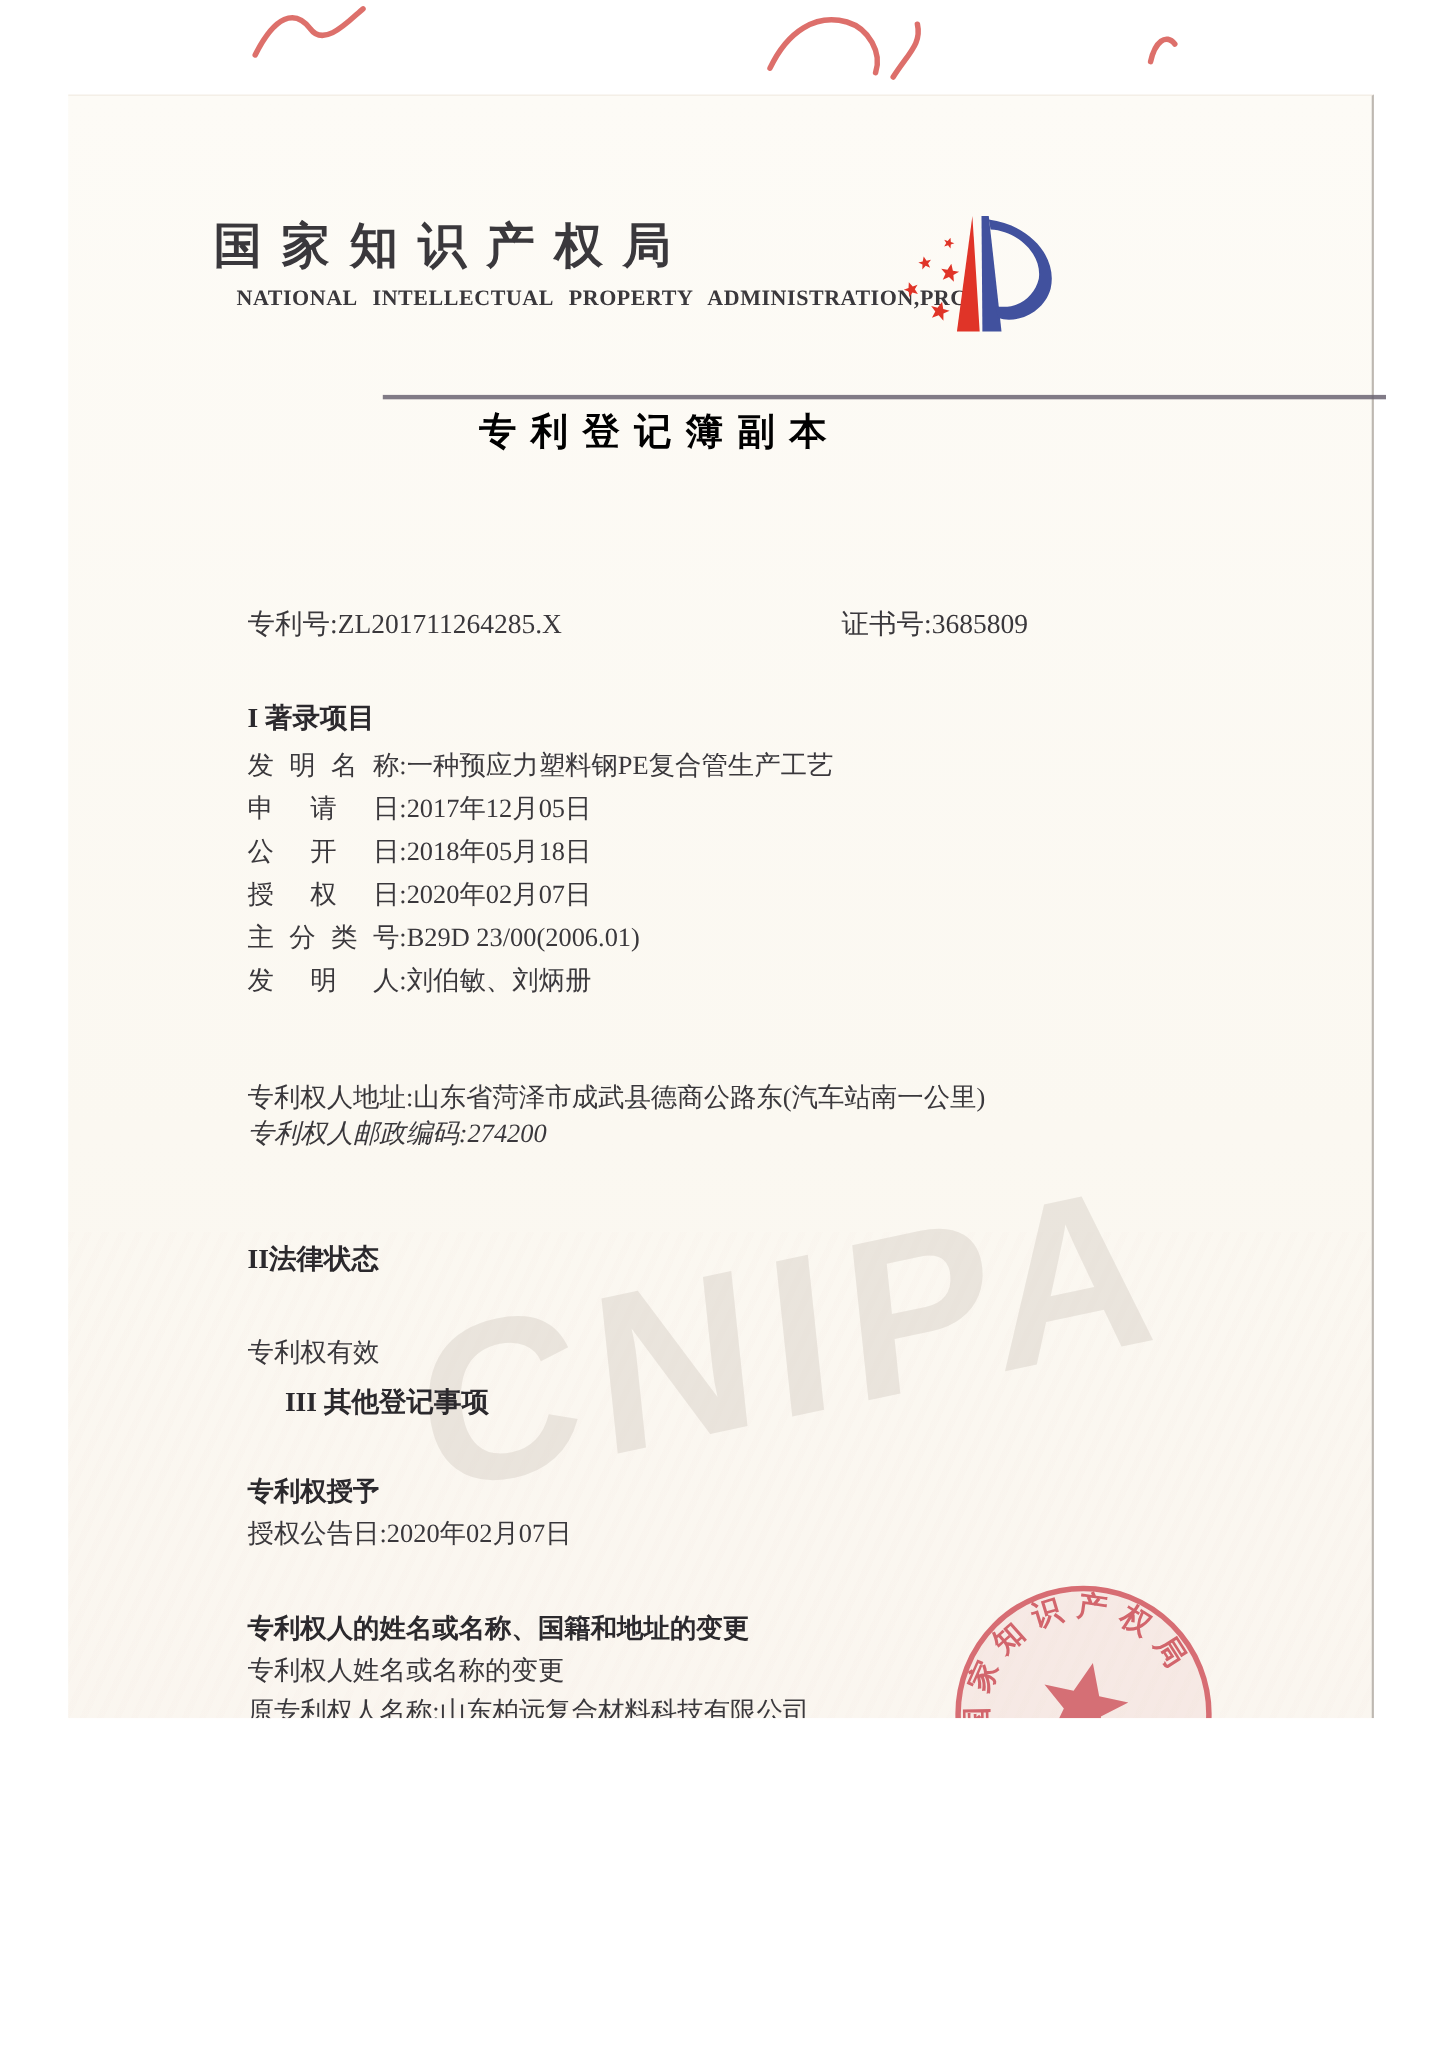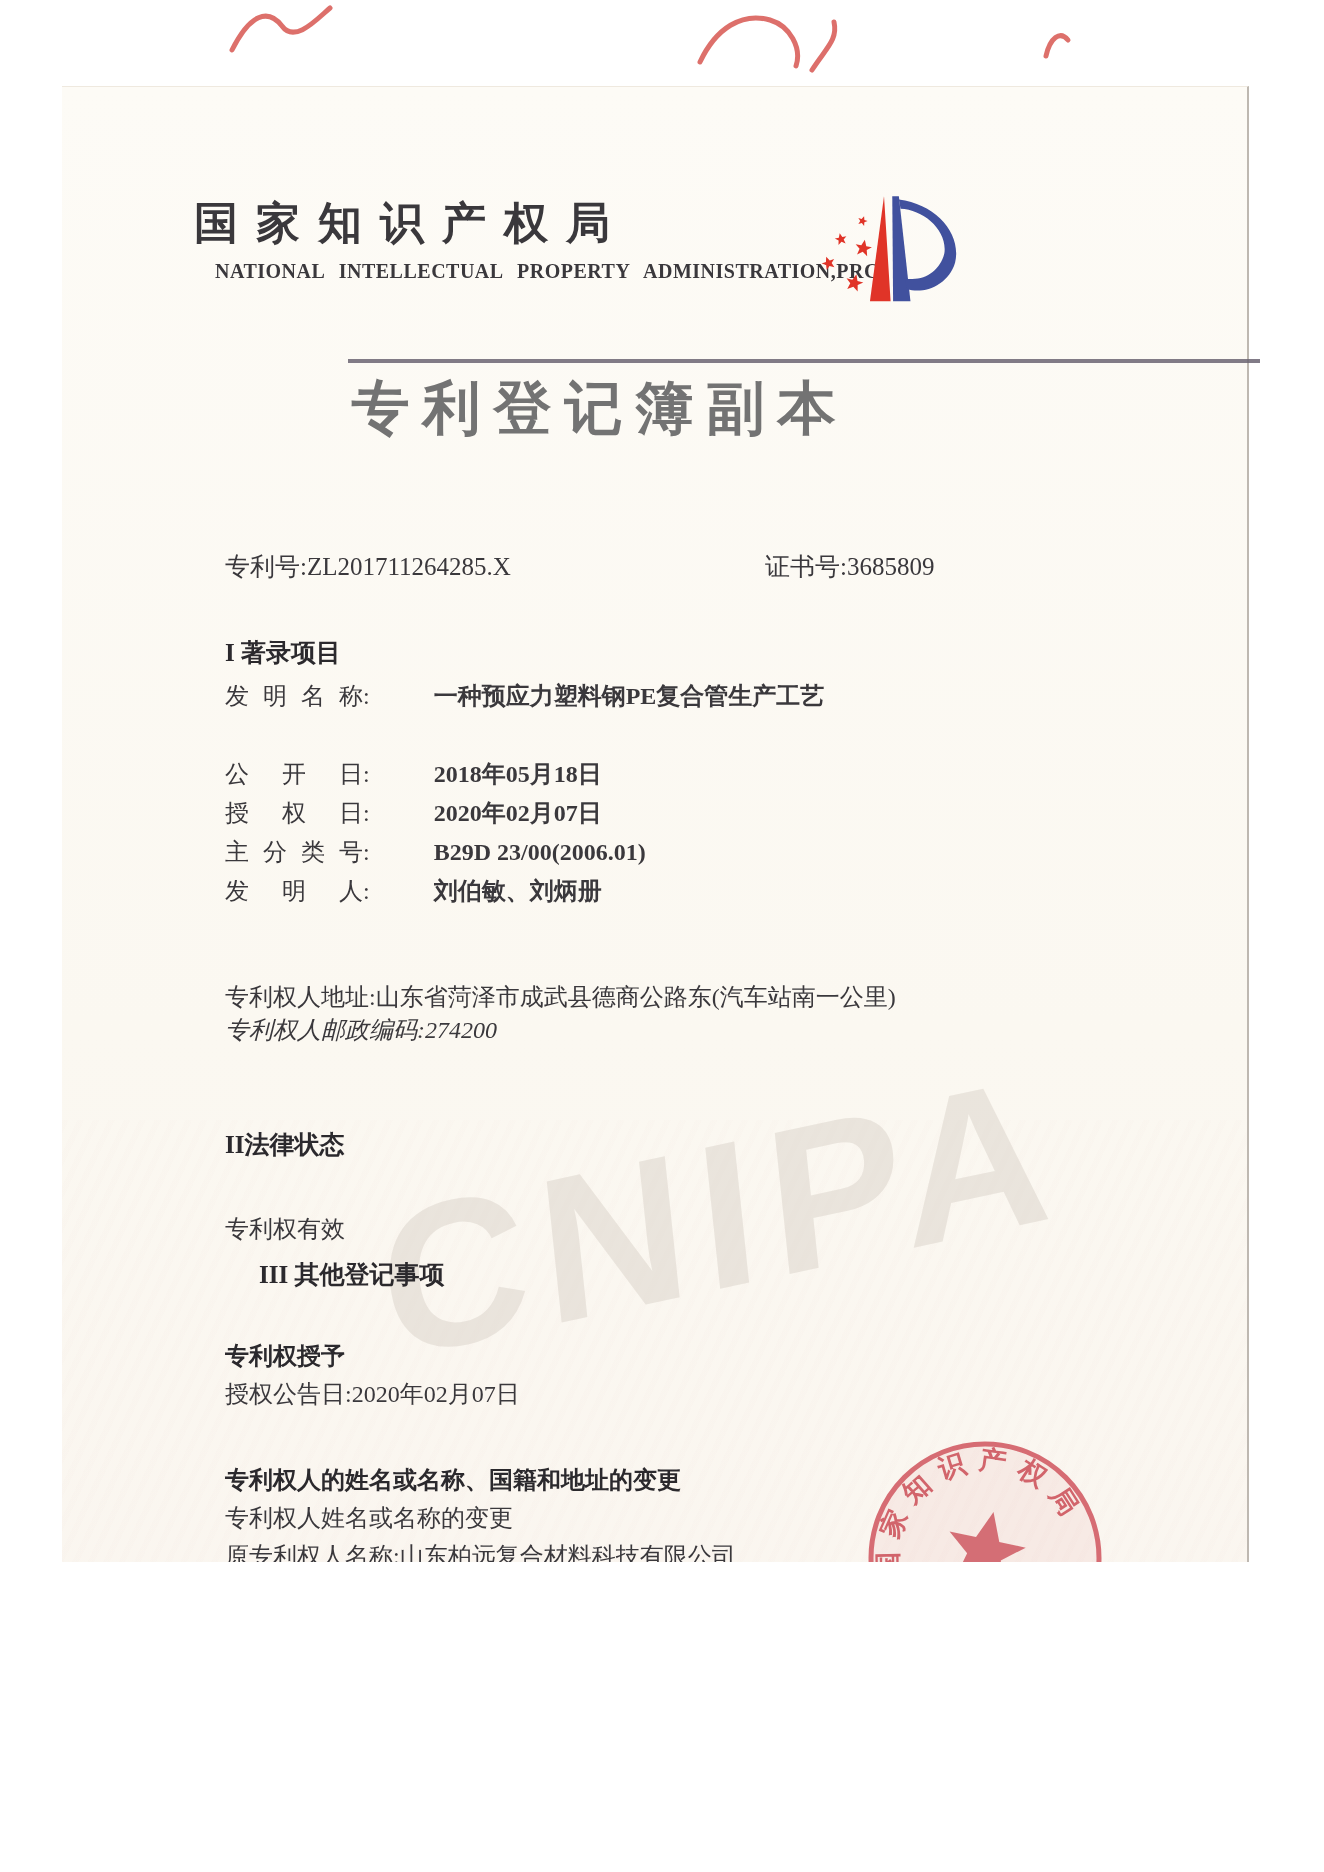--- a/index.html
+++ b/index.html
@@ -11,29 +11,29 @@
          border-right:2px solid #beb8b1;border-top:1px solid #efe9df;}
   .paper-texture{position:absolute;left:62px;top:1120px;width:1185px;height:678px;opacity:.35;
          background:repeating-linear-gradient(115deg,rgba(228,200,196,.10) 0 6px,rgba(255,255,255,0) 6px 14px);}
   .abs{position:absolute;}
   
   .agency-cn{left:194px;top:194px;font-size:44px;font-weight:600;letter-spacing:18px;color:#3a383c;}
   .agency-en{left:177px;top:260px;font-size:20px;font-weight:700;letter-spacing:.5px;word-spacing:9px;color:#3a383c;margin-left:38px;}
   .logo{left:798px;top:148px;}
   
   .scan-line{left:348px;top:359px;width:912px;height:4px;background:#6b6472;opacity:.85;}
-  .doc-title{left:0;top:370px;width:1200px;text-align:center;font-size:58px;font-weight:700;
-             letter-spacing:13px;color:#737373;}
+  .doc-title{left:0;top:370px;width:1200px;text-align:center;font-size:34px;font-weight:700;
+             letter-spacing:13px;color:#000000;}
   .num-line{top:550px;font-size:25px;color:#3a383c;}
   .pat-no{left:225px;} .cert-no{left:765px;}
   .sec-head{left:225px;font-size:25px;font-weight:700;color:#2b292d;}
   .kv{left:225px;font-size:24px;color:#3a383c;white-space:nowrap;}
   .kv .row-label{display:inline-block;width:138px;text-align:justify;text-align-last:justify;}
   .kv .row-colon{display:inline-block;}
-  .kv .row-value{display:inline-block;margin-left:64px;font-weight:bold;}
+  .kv .row-value{display:inline-block;}
   .plain{left:225px;font-size:24px;color:#3a383c;white-space:nowrap;}
   .bold{font-weight:700;color:#2b292d;}
   
   .watermark{left:370px;top:1170px;font-family:"Liberation Sans","DejaVu Sans",sans-serif;
              font-size:205px;font-weight:700;letter-spacing:14px;color:rgba(197,186,175,.30);
              transform:rotate(-12deg) skewX(-6deg);transform-origin:left top;}
   
   .issue-auth{left:875px;top:1574px;font-size:24px;font-weight:600;letter-spacing:2px;color:#33333b;z-index:6;}
   .issue-date{left:871px;top:1612px;font-size:24px;font-weight:600;letter-spacing:1px;color:#33333b;z-index:6;}
   .seal{left:853px;top:1426px;z-index:5;opacity:.93;}
@@ -92,20 +92,23 @@
   </div>
   <div class="abs num-line cert-no">
     <span>证书号</span><span>:</span><span>3685809</span>
   </div>
 
   <div class="abs sec-head" style="top:636px;">I 著录项目</div>
 
   <div class="abs kv" style="top:680px;">
     <span class="row-label">发明名称</span><span class="row-colon">:</span><span class="row-value">一种预应力塑料钢PE复合管生产工艺</span>
   </div>
+  <div class="abs kv" style="top:719px;">
+    <span class="row-label">申请日</span><span class="row-colon">:</span><span class="row-value">2017年12月05日</span>
+  </div>
   <div class="abs kv" style="top:758px;">
     <span class="row-label">公开日</span><span class="row-colon">:</span><span class="row-value">2018年05月18日</span>
   </div>
   <div class="abs kv" style="top:797px;">
     <span class="row-label">授权日</span><span class="row-colon">:</span><span class="row-value">2020年02月07日</span>
   </div>
   <div class="abs kv" style="top:836px;">
     <span class="row-label">主分类号</span><span class="row-colon">:</span><span class="row-value">B29D 23/00(2006.01)</span>
   </div>
   <div class="abs kv" style="top:875px;">

